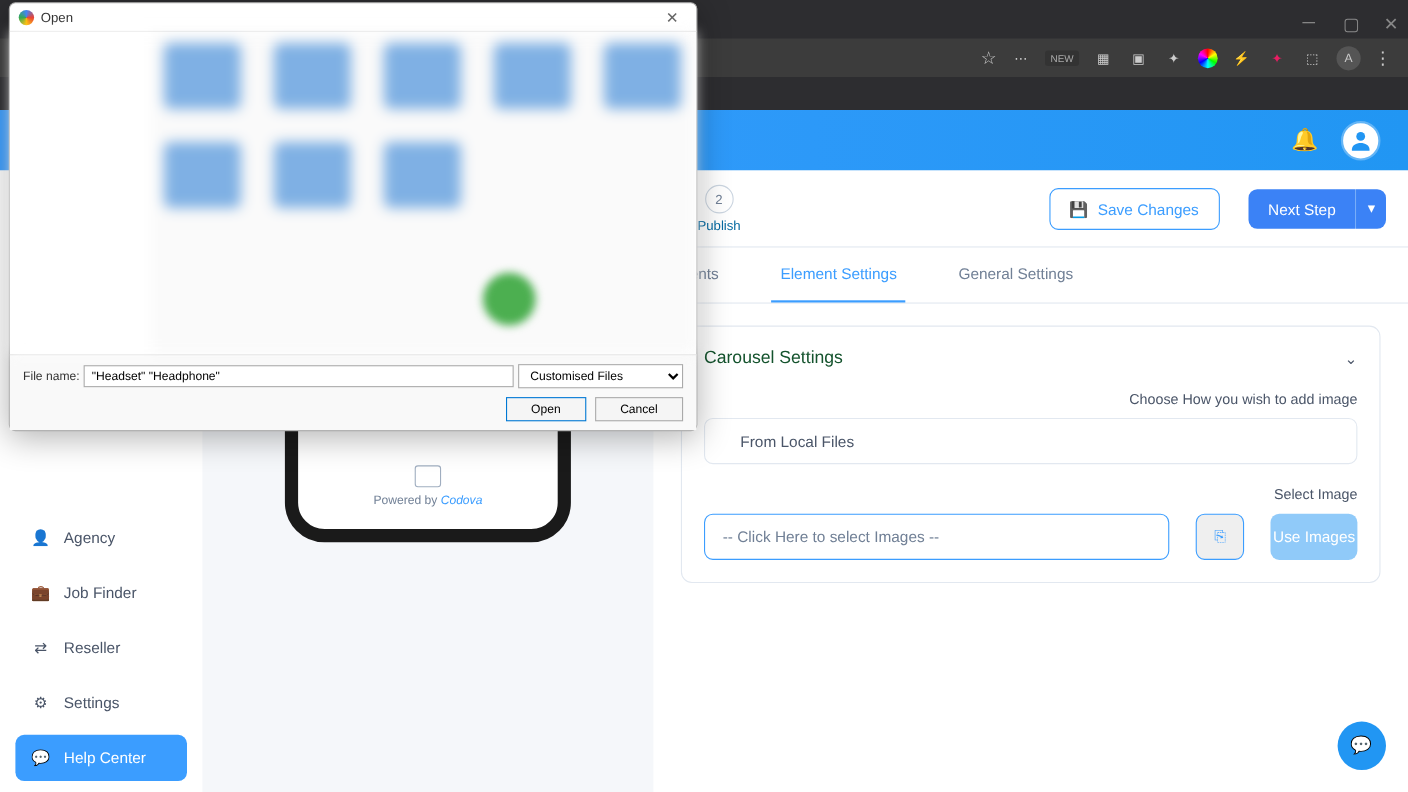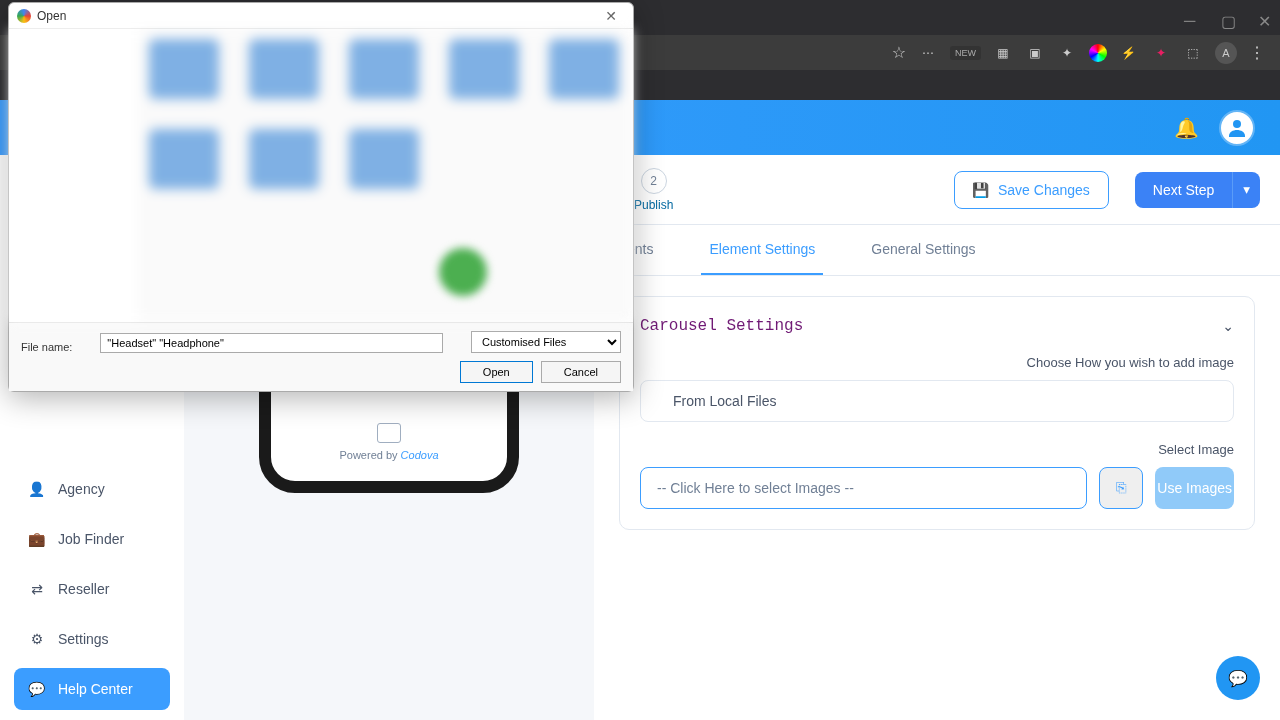--- a/index.html
+++ b/index.html
@@ -62,25 +62,25 @@
 .next-dropdown { background: #3b82f6; color: white; border: none; border-left: 1px solid #5a9cf8; padding: 10px 10px; border-radius: 0 8px 8px 0; }
 .next-group { display: flex; margin-left: 14px; }
 
 .tabs { display: flex; gap: 40px; padding: 0 25px; border-bottom: 1px solid #e2e8f0; }
 .tab { padding: 16px 8px; font-size: 14px; color: #718096; cursor: pointer; border-bottom: 2px solid transparent; }
 .tab.active { color: #3b9dff; border-bottom-color: #3b9dff; }
 
 .settings-content { padding: 20px 25px; }
 .settings-card { border: 1px solid #e2e8f0; border-radius: 10px; padding: 20px; }
 .accordion-header { display: flex; justify-content: space-between; align-items: center; margin-bottom: 20px; }
-.accordion-title { font-size: 16px; color: #701a75; font-weight: 500; font-family: Liberation Mono, monospace; }
+.accordion-title { font-size: 16px; color: #14532d; font-weight: 500; }
 .chevron { font-size: 14px; color: #4a5568; }
 .field-label { font-size: 13px; color: #4a5568; margin-bottom: 10px; text-align: right; }
 .dropdown-field { border: 1px solid #e2e8f0; border-radius: 8px; padding: 12px 32px; color: #4a5568; font-size: 14px; margin-bottom: 20px; }
-.image-select-row { display: flex; gap: 12px; align-items: stretch; }
+.image-select-row { display: flex; gap: 24px; align-items: stretch; }
 .image-select-input { flex: 1; border: 1.5px solid #3b9dff; border-radius: 8px; padding: 12px 16px; color: #718096; font-size: 14px; }
 .image-select-icon-btn { width: 44px; border: 1.5px solid #3b9dff; border-radius: 8px; display: flex; align-items: center; justify-content: center; color: #3b9dff; }
 .use-images-btn { background: #90caf9; color: white; border: none; padding: 0 2px; border-radius: 8px; font-size: 14px; }
 
 
 .chat-bubble { position: absolute; bottom: 20px; right: 20px; width: 44px; height: 44px; background: #2196f3; border-radius: 50%; display: flex; align-items: center; justify-content: center; color: white; }
 
 
 .file-dialog { position: absolute; top: 2px; left: 8px; width: 626px; height: 390px; background: white; border: 1px solid #aaa; border-radius: 6px; box-shadow: 0 6px 30px rgba(0,0,0,0.3); z-index: 100; display: flex; flex-direction: column; }
 .dialog-titlebar { height: 26px; display: flex; align-items: center; padding: 0 8px; border-bottom: 1px solid #e5e5e5; }
@@ -88,21 +88,21 @@
 .dialog-close { margin-left: auto; font-size: 14px; color: #666; cursor: pointer; padding: 2px 8px; }
 .dialog-icon { width: 14px; height: 14px; background: conic-gradient(#4285f4, #ea4335, #fbbc05, #34a853, #4285f4); border-radius: 50%; }
 
 .dialog-body { flex: 1; filter: blur(6px); opacity: 0.7; background: #f8f8f8; position: relative; overflow: hidden; }
 .blur-sidebar { position: absolute; left: 0; top: 0; width: 130px; height: 100%; background: white; }
 .blur-content { position: absolute; left: 140px; top: 10px; right: 10px; display: flex; flex-wrap: wrap; gap: 30px; }
 .blur-thumb { width: 70px; height: 60px; background: #4a90d9; border-radius: 6px; }
 .green-dot { position: absolute; left: 430px; top: 245px; width: 48px; height: 48px; background: #4caf50; border-radius: 50%; filter: blur(4px); z-index: 5; }
 
 .dialog-footer { padding: 8px 12px; background: #f9f9f9; border-top: 1px solid #e0e0e0; }
-.footer-row1 { display: flex; align-items: flex-end; gap: 28px; margin-bottom: 8px; }
+.footer-row1 { display: flex; align-items: center; gap: 4px; margin-bottom: 8px; }
 .filename-label { font-size: 11px; color: #333; }
 .filename-input { flex: 1; border: 1px solid #aaa; padding: 3px 6px; font-size: 11px; background: white; }
 .filetype-select { width: 150px; border: 1px solid #aaa; padding: 3px 6px; font-size: 11px; background: white; }
 .footer-row2 { display: flex; justify-content: flex-end; gap: 8px; }
 .dialog-btn { padding: 4px 22px; font-size: 11px; border: 1px solid #aaa; background: #f5f5f5; cursor: pointer; }
 .dialog-btn.primary { border: 1px solid #0078d4; }
 </style>
 </head>
 <body>
 

